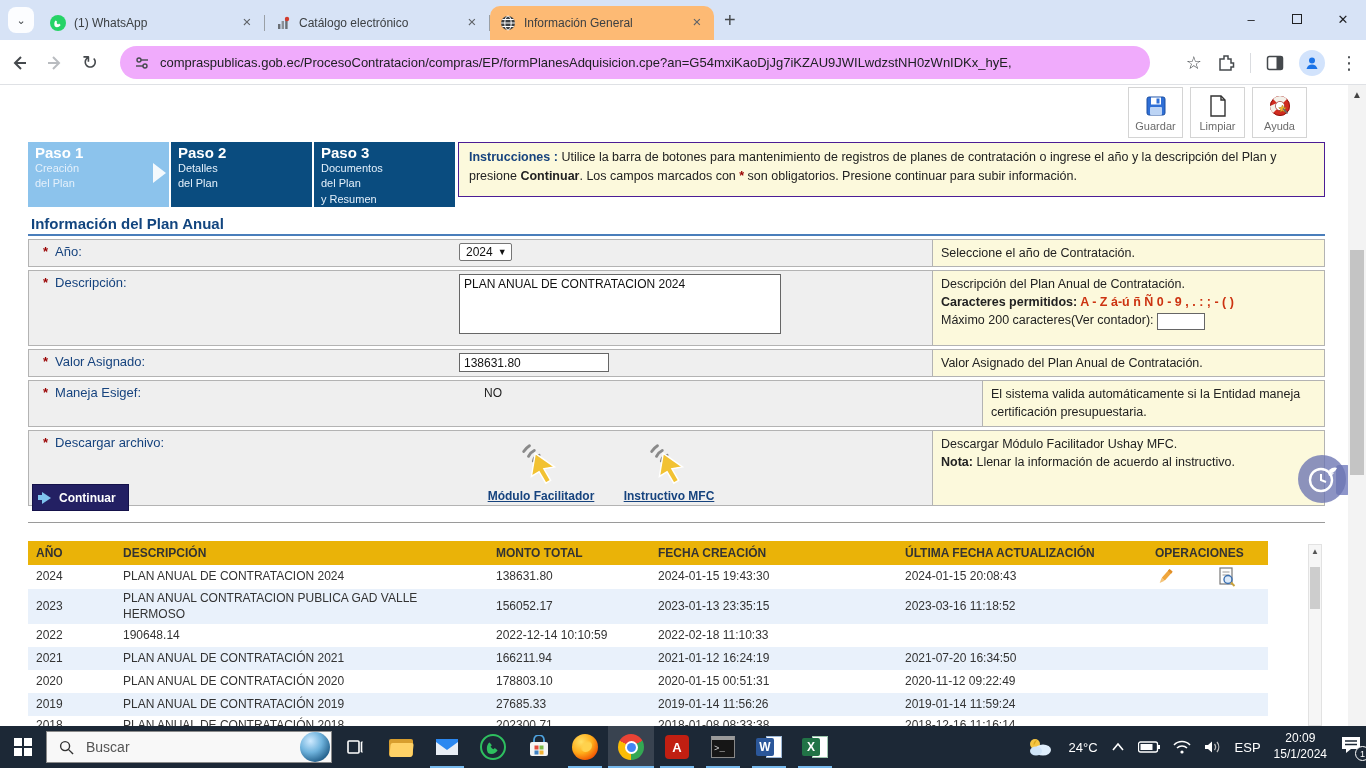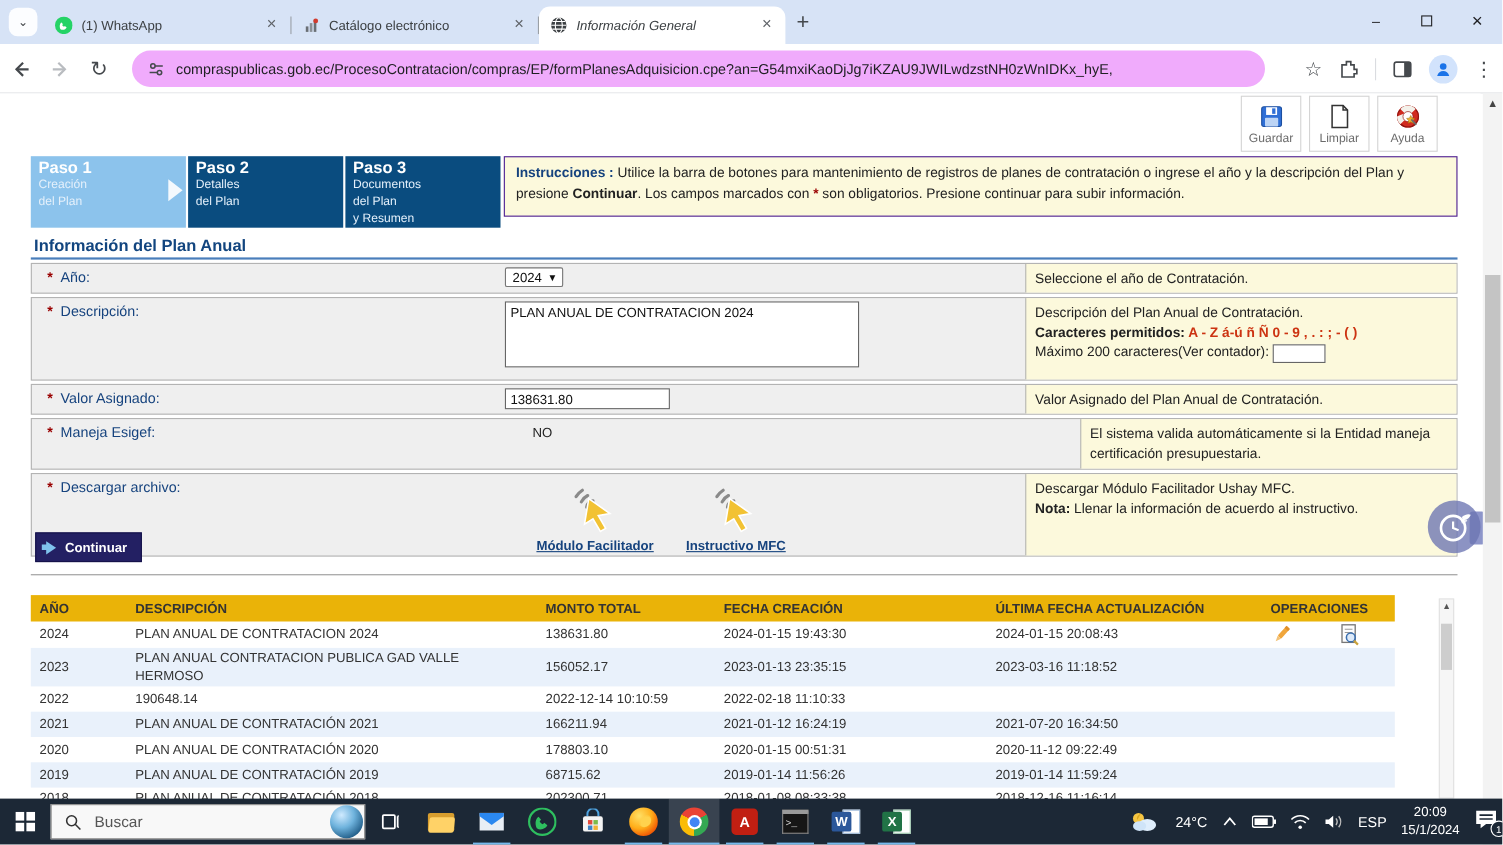--- a/index.html
+++ b/index.html
@@ -5,21 +5,21 @@
   * { margin:0; padding:0; box-sizing:border-box; }
   body { font-family:"Liberation Sans", sans-serif; }
   .screen { position:relative; width:1366px; height:768px; overflow:hidden; background:#fff; }
 
   
   .tabstrip { position:absolute; top:0; left:0; width:100%; height:40px; background:#d7e3f6; display:flex; align-items:flex-end; }
   .tabsearch { width:26px; height:26px; margin:0 6px 7px 8px; background:#fcfdff; border-radius:8px; display:flex; align-items:center; justify-content:center; color:#45494d; font-size:11px; }
   .tab { height:34px; width:224px; display:flex; align-items:center; padding:0 8px 0 10px; color:#3c4043; font-size:12px; position:relative; }
   .tab .tab-title { flex:1; white-space:nowrap; overflow:hidden; margin-left:8px; }
   .tab .tab-close { color:#5f6368; font-size:15px; width:18px; height:18px; line-height:16px; text-align:center; border-radius:50%; }
-  .tab.active { background:#ffffff; border-radius:10px 10px 0 0;font-style:italic; }
+  .tab.active { background:#fdba74; border-radius:10px 10px 0 0; }
   .tab-sep { width:1px; height:16px; background:#9aa0a6; margin-bottom:9px; }
   .newtab { color:#45494d; font-size:20px; margin:0 0 8px 10px; }
   .wincontrols { position:absolute; right:0; top:0; height:40px; display:flex; }
   .winbtn { width:46px; height:38px; display:flex; align-items:center; justify-content:center; color:#202124; font-size:13px; }
   .winbtn .maxbox { width:10px; height:10px; border:1.2px solid #202124; }
   .favicon { width:16px; height:16px; flex:0 0 16px; }
 
   
   .navbar { position:absolute; top:40px; left:0; width:100%; height:45px; background:#fff; border-bottom:1px solid #dfe1e5; }
   .nav-left { position:absolute; left:10px; top:0; height:45px; display:flex; align-items:center; gap:18px; }
@@ -393,21 +393,21 @@
             <div>2020</div>
             <div>PLAN ANUAL DE CONTRATACIÓN 2020</div>
             <div>178803.10</div>
             <div>2020-01-15 00:51:31</div>
             <div>2020-11-12 09:22:49</div>
             <div class="ops-cell"></div>
           </div>
           <div class="pgrid prow alt">
             <div>2019</div>
             <div>PLAN ANUAL DE CONTRATACIÓN 2019</div>
-            <div>68715.62</div>
+            <div>27685.33</div>
             <div>2019-01-14 11:56:26</div>
             <div>2019-01-14 11:59:24</div>
             <div class="ops-cell"></div>
           </div>
           <div class="pgrid prow clipped">
             <div>2018</div>
             <div>PLAN ANUAL DE CONTRATACIÓN 2018</div>
             <div>202300.71</div>
             <div>2018-01-08 08:33:38</div>
             <div>2018-12-16 11:16:14</div>

